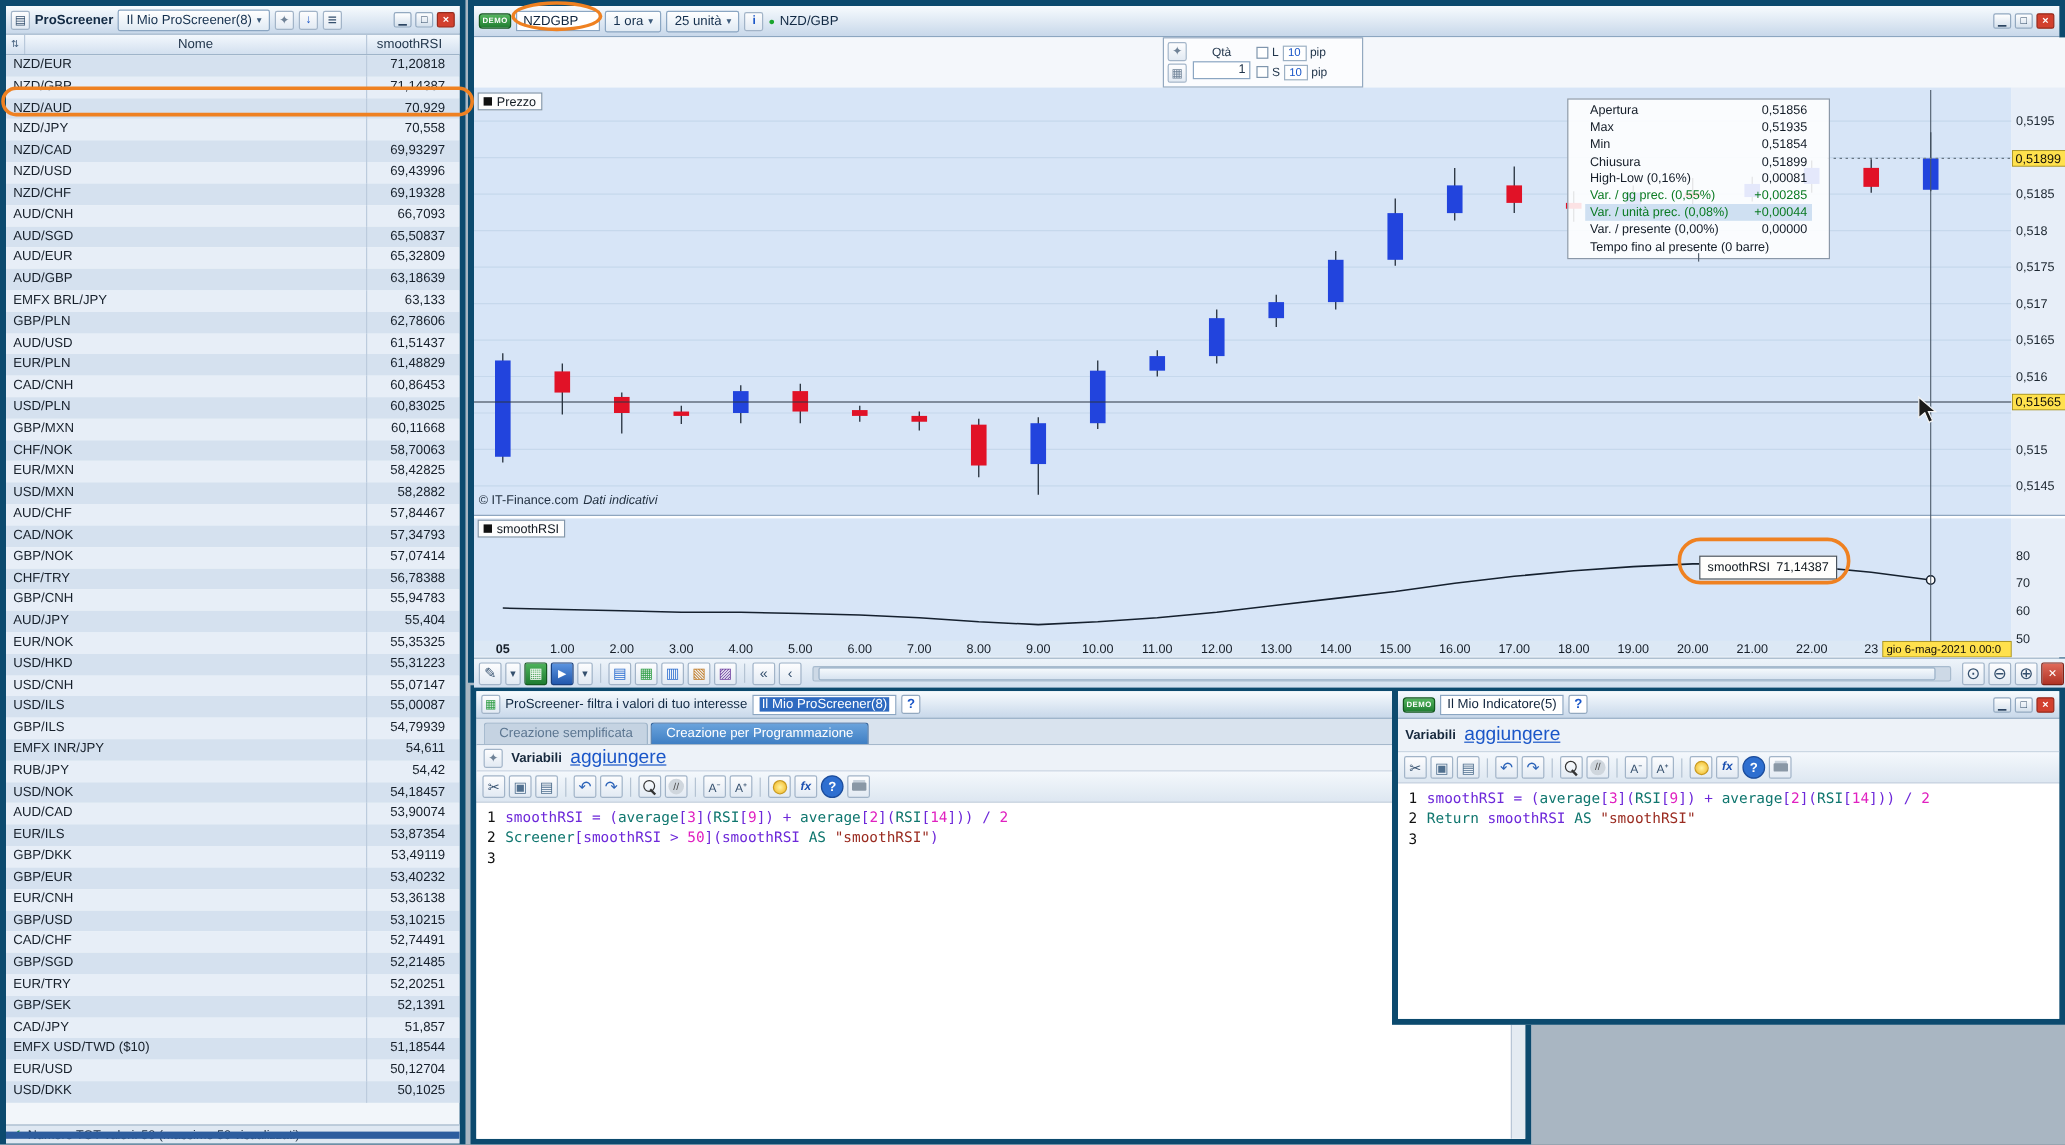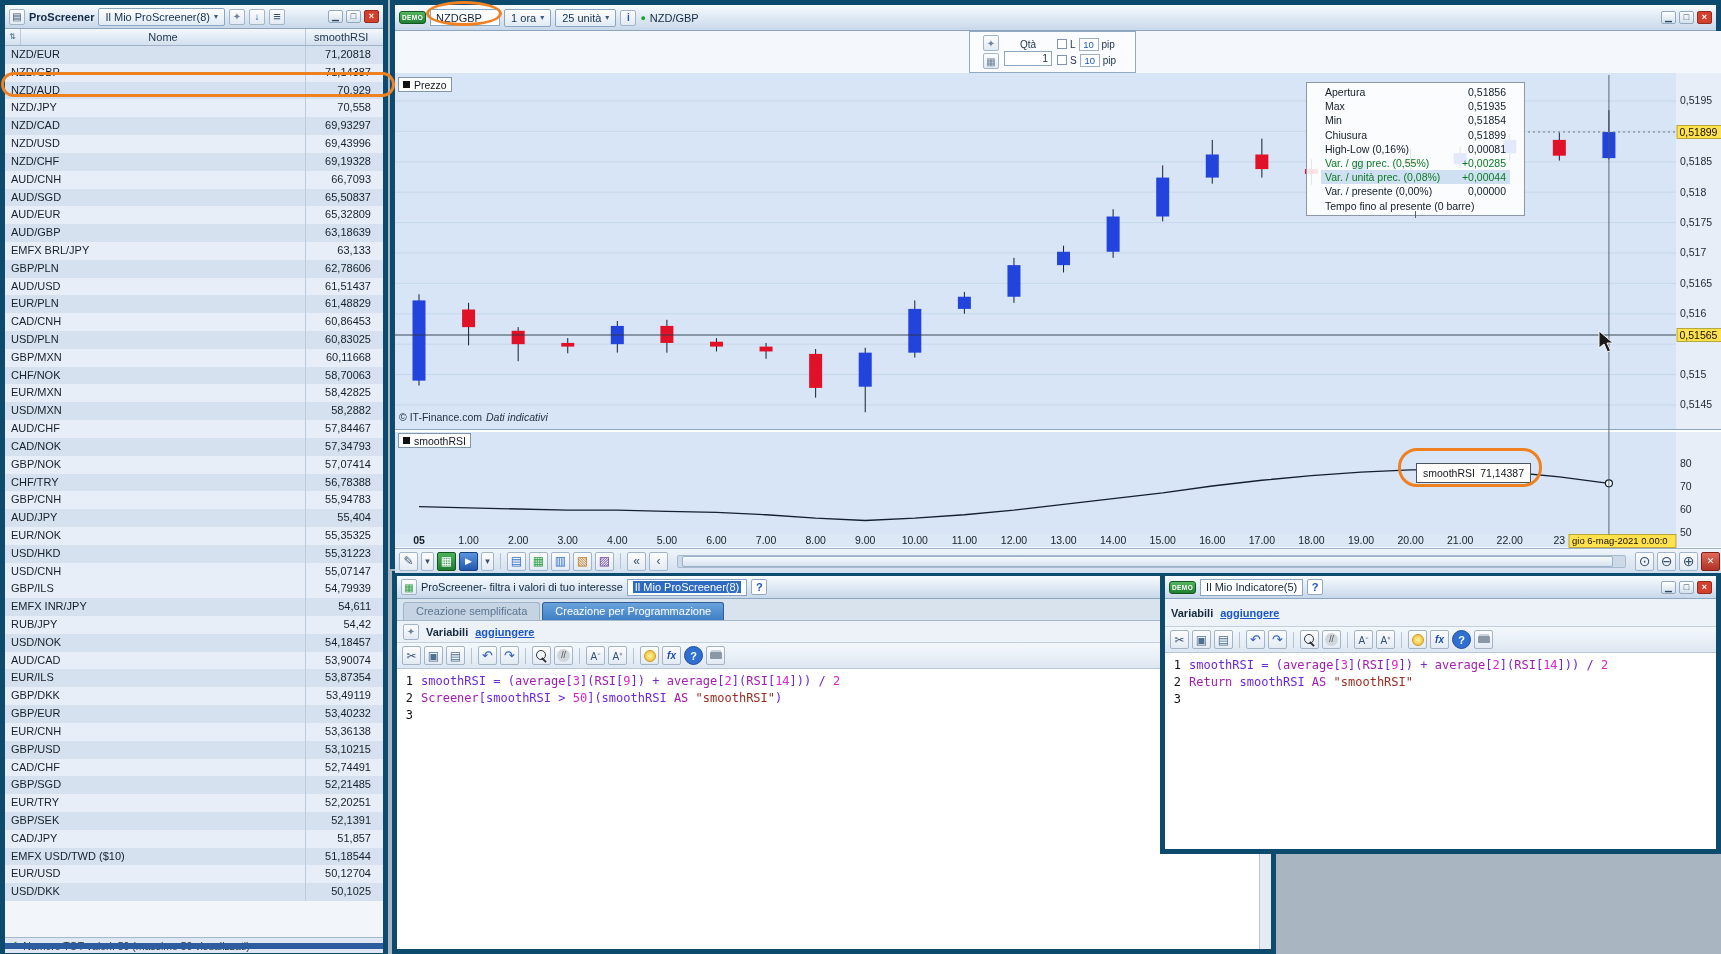--- a/index.html
+++ b/index.html
@@ -33,21 +33,21 @@
   .sval{flex:1;text-align:right;padding-right:12px;}
   .sstatus{position:absolute;left:0;right:0;top:932px;height:16px;background:#dfe8f2;border-top:1px solid #a5b8cb;display:flex;align-items:center;gap:5px;padding:0 4px;font-size:10.5px;color:#1c2c3e;}
   .okcheck{color:#129a2e;font-weight:bold;font-size:11px;}
   .blue-strip{position:absolute;left:0;right:0;bottom:0;height:6px;background:#2d5d9e;}
   
   #chart-svg text{font-family:"Liberation Sans",sans-serif;}
   .pane-tag{position:absolute;background:#fdfdfd;border:1px solid #8296ab;font-size:10.5px;color:#101820;padding:0 4px;height:15px;display:flex;align-items:center;gap:4px;z-index:4;}
   .sq{width:7px;height:7px;background:#111;display:inline-block;}
   .copyright{position:absolute;font-size:10.5px;color:#243242;z-index:4;}
   .copyright i{margin-left:4px;}
-  .order-panel{position:absolute;left:574px;top:26px;width:167px;height:42px;background:#fbfcfe;border:1px solid #93a9c0;display:flex;align-items:center;padding:2px 13px;gap:5px;z-index:6;}
+  .order-panel{position:absolute;left:574px;top:26px;width:167px;height:42px;background:#fbfcfe;border:1px solid #93a9c0;display:flex;align-items:center;padding:2px 3px;gap:5px;z-index:6;}
   .op-icons{display:flex;flex-direction:column;gap:2px;}
   .op-qty{display:flex;flex-direction:column;align-items:center;gap:1px;font-size:10px;color:#22364c;}
   .op-qty input,.qty-val{width:48px;height:15px;border:1px solid #8ba6c2;background:#fff;font-size:10.5px;text-align:right;padding:0 3px;}
   .op-ls{display:flex;flex-direction:column;gap:3px;font-size:10px;color:#22364c;}
   .op-row{display:flex;align-items:center;gap:3px;}
   .cbx{width:10px;height:10px;border:1px solid #7e95ad;background:#fff;display:inline-block;}
   .pipbox{width:20px;height:13px;border:1px solid #9cb0c4;background:#fff;color:#1a56c8;font-size:9.5px;display:inline-flex;align-items:center;justify-content:center;}
   .bar-tooltip{position:absolute;left:911px;top:77px;width:219px;background:rgba(255,255,255,.88);border:1px solid #8a98a8;padding:2px 14px;z-index:5;}
   .tiprow{display:flex;justify-content:space-between;font-size:10.5px;line-height:14.2px;padding:0 4px;color:#131c27;white-space:nowrap;}
   .tiprow.green{color:#0a7a22;}
@@ -91,26 +91,26 @@
   .ic-export::before{content:"↓";color:#1a56c8;font-weight:bold;}
   .ic-menu::before{content:"≡";font-size:13px;}
   .ic-calc::before{content:"▦";color:#6f8297;}
   .ic-winlist::before{content:"▤";font-size:10px;color:#5a7émoins;} 
   
   .edit-tabs{height:22px;background:#d9e3ee;border-bottom:1px solid #a5b8cb;display:flex;align-items:flex-end;gap:2px;padding:2px 6px 0 6px;}
   .etab{font-size:11px;padding:2px 12px 3px 12px;border:1px solid #9fb4c9;border-bottom:none;border-radius:3px 3px 0 0;background:#c5d3e2;color:#5c7691;}
   .etab.active{background:linear-gradient(#6aa3dc,#3f7fc4);color:#fff;border-color:#2e5f98;}
   .var-row{height:22px;display:flex;align-items:center;gap:7px;padding:0 6px;font-size:11px;color:#17293d;background:#edf2f8;border-bottom:1px solid #c3d0de;}
   .var-row b{font-size:11px;}
-  .add-link{color:#1a56c8;text-decoration:underline;font-size:11px;font-weight:bold;}
+  .add-link{color:#1a56c8;text-decoration:underline;font-size:16px;}
   .ed-toolbar{height:26px;display:flex;align-items:center;gap:3px;padding:0 5px;background:linear-gradient(#f4f8fc,#dde7f1);border-bottom:1px solid #b8c6d6;}
   .code-area{position:absolute;left:0;right:0;bottom:0;background:#fff;overflow:hidden;font-family:"DejaVu Sans Mono",monospace;font-size:12px;padding-top:4px;}
   .cline{display:flex;height:17px;line-height:17px;white-space: pre;}
   .lnum{flex:0 0 24px;text-align:right;padding-right:8px;color:#111;}
-  .tok-p{color:#6d28d9;} .tok-k{color:#a21caf;} .tok-n{color:#e020c0;} .tok-s{color:#9a2b20;}
+  .tok-p{color:#6d28d9;} .tok-k{color:#0f766e;} .tok-n{color:#e020c0;} .tok-s{color:#9a2b20;}
   .vscroll{position:absolute;right:0;top:0;bottom:0;width:12px;background:#e4ebf2;border-left:1px solid #b8c6d6;}
   .vthumb{position:absolute;left:1px;right:1px;top:2px;height:40px;background:linear-gradient(#fdfdfe,#cfdcea);border:1px solid #9cb2c8;border-radius:2px;}
   
   .annot{position:absolute;border:3px solid #ef8121;pointer-events:none;z-index:20;}
   .cursor-arrow{position:absolute;z-index:30;pointer-events:none;}
 </style>
 </head>
 <body>
 
 <div class="stage">
@@ -250,20 +250,24 @@
           <span class="sname">EUR/NOK</span>
           <span class="sval">55,35325</span>
         </div>
         <div class="srow alt">
           <span class="sname">USD/HKD</span>
           <span class="sval">55,31223</span>
         </div>
         <div class="srow">
           <span class="sname">USD/CNH</span>
           <span class="sval">55,07147</span>
+        </div>
+        <div class="srow alt">
+          <span class="sname">USD/ILS</span>
+          <span class="sval">55,00087</span>
         </div>
         <div class="srow">
           <span class="sname">GBP/ILS</span>
           <span class="sval">54,79939</span>
         </div>
         <div class="srow alt">
           <span class="sname">EMFX INR/JPY</span>
           <span class="sval">54,611</span>
         </div>
         <div class="srow">

